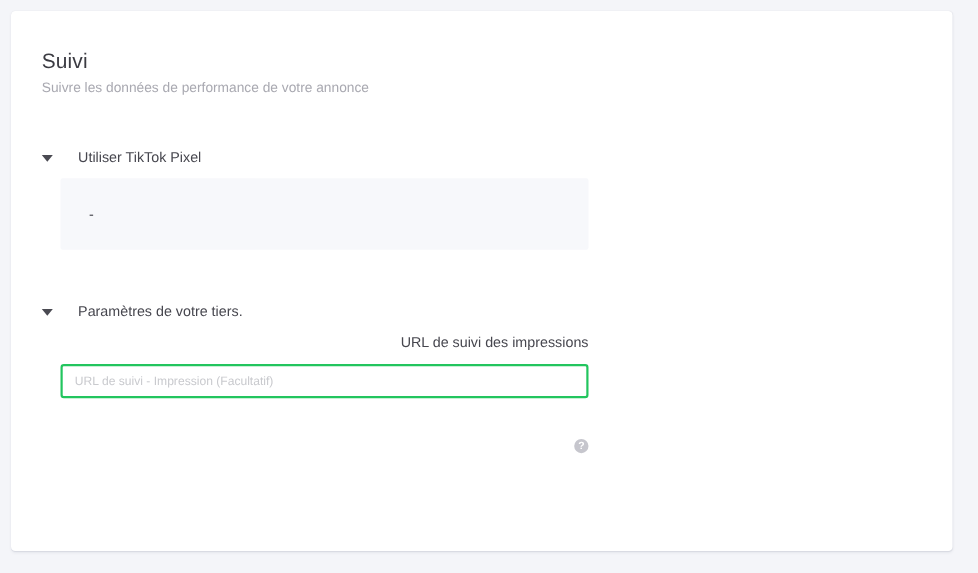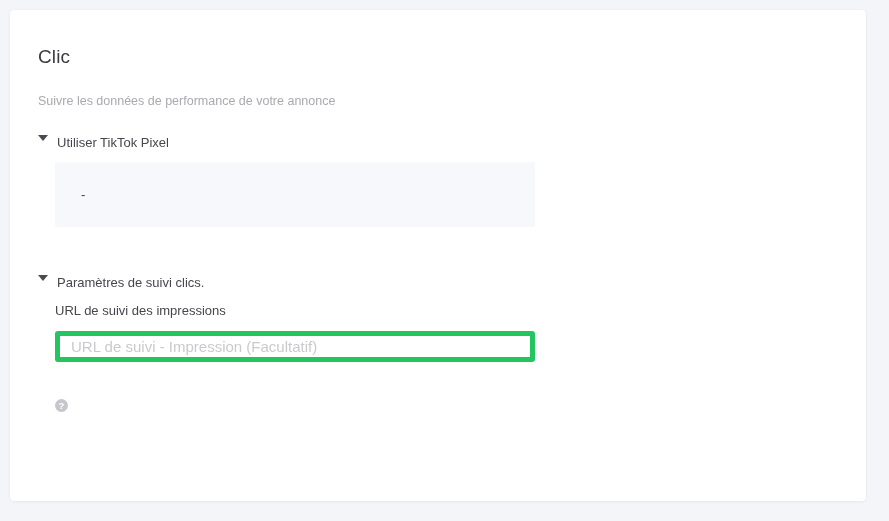--- a/index.html
+++ b/index.html
@@ -43,32 +43,33 @@
     top: 34px;
     font-size: 19px;
     line-height: 26px;
     color: #3b3b42;
     font-weight: 400;
     letter-spacing: 0.1px;
   }
   .page-subtitle {
     position: absolute;
     left: 28px;
-    top: 83px;
+    top: 62px;
     font-size: 12.5px;
     line-height: 17px;
     color: #a9a9b1;
     font-weight: 400;
   }
 
   
   .section-header {
     position: absolute;
     display: flex;
-    gap: 9px;
+    align-items: center;
+    gap: 23px;
     cursor: pointer;
     user-select: none;
   }
   .section-header.sec-pixel { left: 28px; top: 124px; }
   .section-header.sec-third { left: 28px; top: 264px; }
 
   .caret {
     width: 0;
     height: 0;
     border-left: 5px solid transparent;
@@ -113,20 +114,21 @@
   }
   .field.field-impression { top: 292px; }
   .field.field-click      { top: 386px; }
 
   .field-label-row {
     display: flex;
     align-items: center;
     gap: 7px;
     height: 18px;
     margin-bottom: 11px;
+    justify-content: flex-end;
   }
   .field-label {
     font-size: 13px;
     line-height: 18px;
     color: #46464e;
     font-weight: 400;
     white-space: nowrap;
   }
 
   .help-icon {
@@ -144,55 +146,55 @@
     cursor: pointer;
   }
 
   .text-input {
     display: block;
     box-sizing: border-box;
     width: 480px;
     height: 31px;
     padding: 0 11px;
     background: #ffffff;
-    border: 5px solid #22c55e;
+    border: 2px solid #22c55e;
     border-radius: 3px;
     font-family: "Liberation Sans", sans-serif;
-    font-size: 15px;
+    font-size: 11px;
     color: #000000;
     outline: none;
   }
   .text-input::placeholder {
     color: #c9cace;
     opacity: 1;
   }
 </style>
 </head>
 <body>
 
 <div class="page">
 
   <div class="card">
 
-    <div class="page-title">Clic</div>
+    <div class="page-title">Suivi</div>
 
     <div class="page-subtitle">Suivre les données de performance de votre annonce</div>
 
     <div class="section-header sec-pixel">
       <span class="caret"></span>
       <span class="section-label">Utiliser TikTok Pixel</span>
     </div>
 
     <div class="pixel-block">
       <span class="pixel-dash">-</span>
     </div>
 
     <div class="section-header sec-third">
       <span class="caret"></span>
-      <span class="section-label">Paramètres de suivi clics.</span>
+      <span class="section-label">Paramètres de votre tiers.</span>
     </div>
 
     <div class="field field-impression">
       <div class="field-label-row">
         <span class="field-label">URL de suivi des impressions</span>
       </div>
       <input class="text-input" type="text" placeholder="URL de suivi - Impression (Facultatif)" style="">
     </div>
 
     <div class="field field-click">

